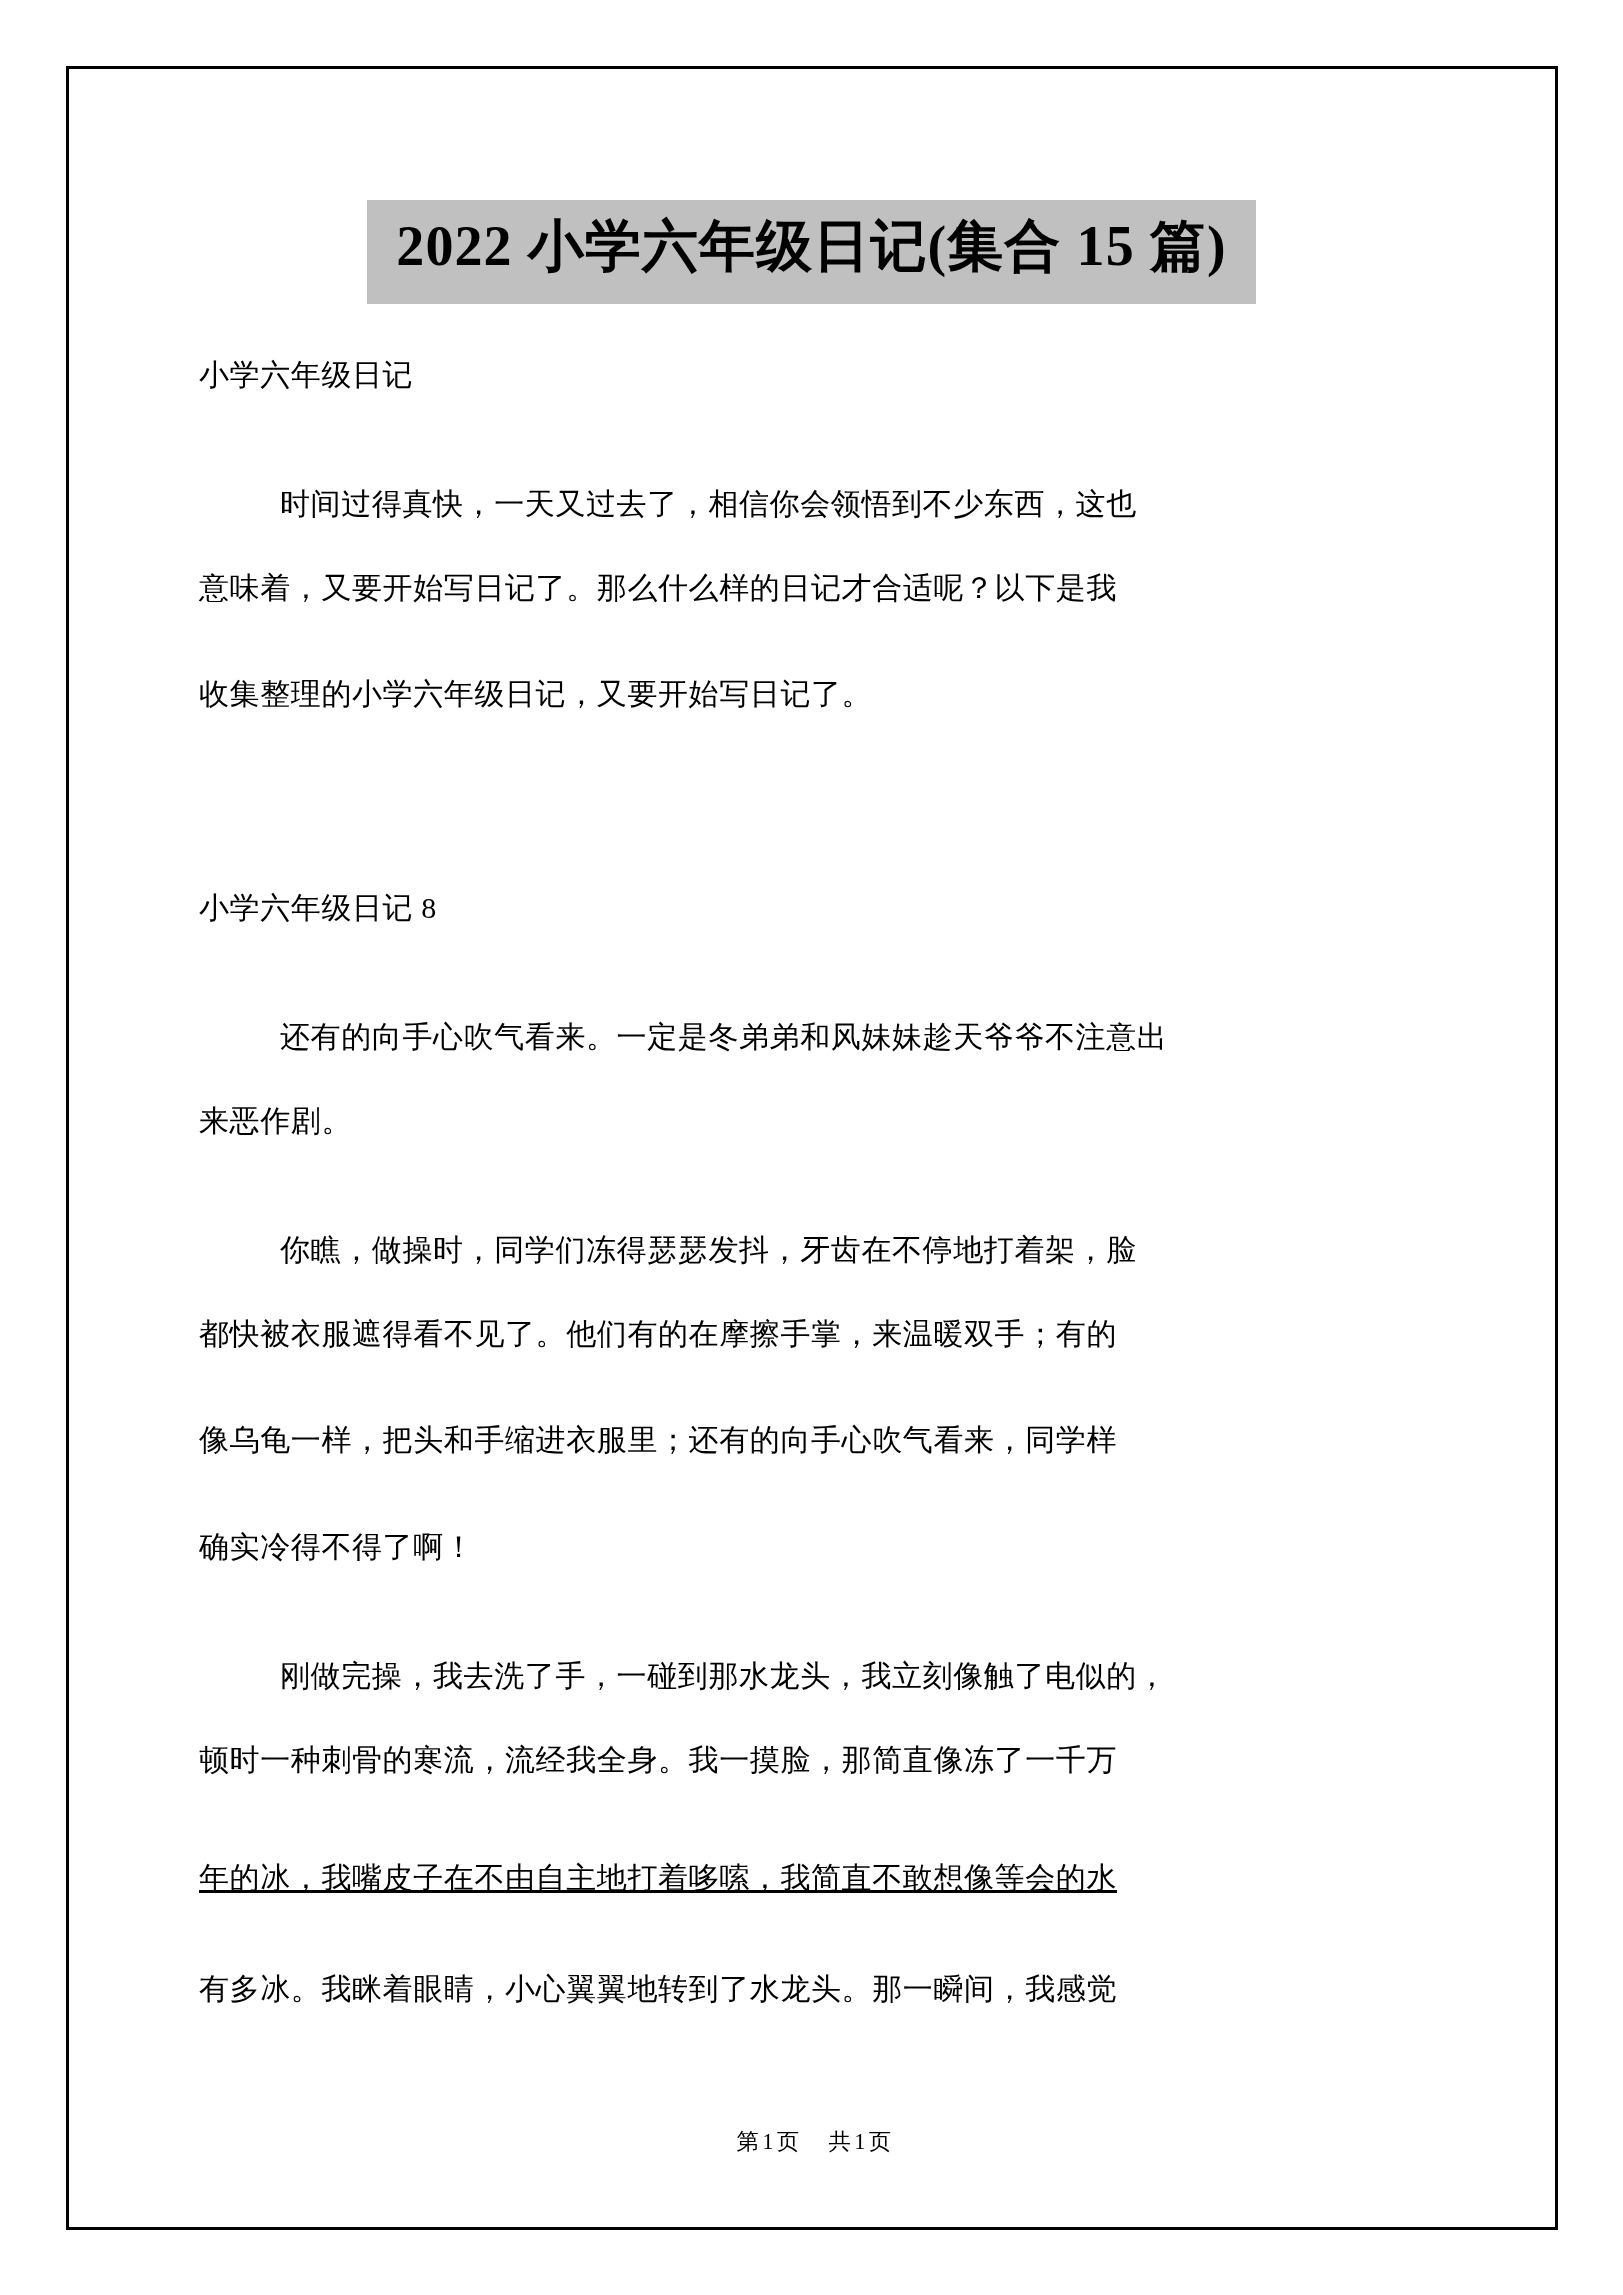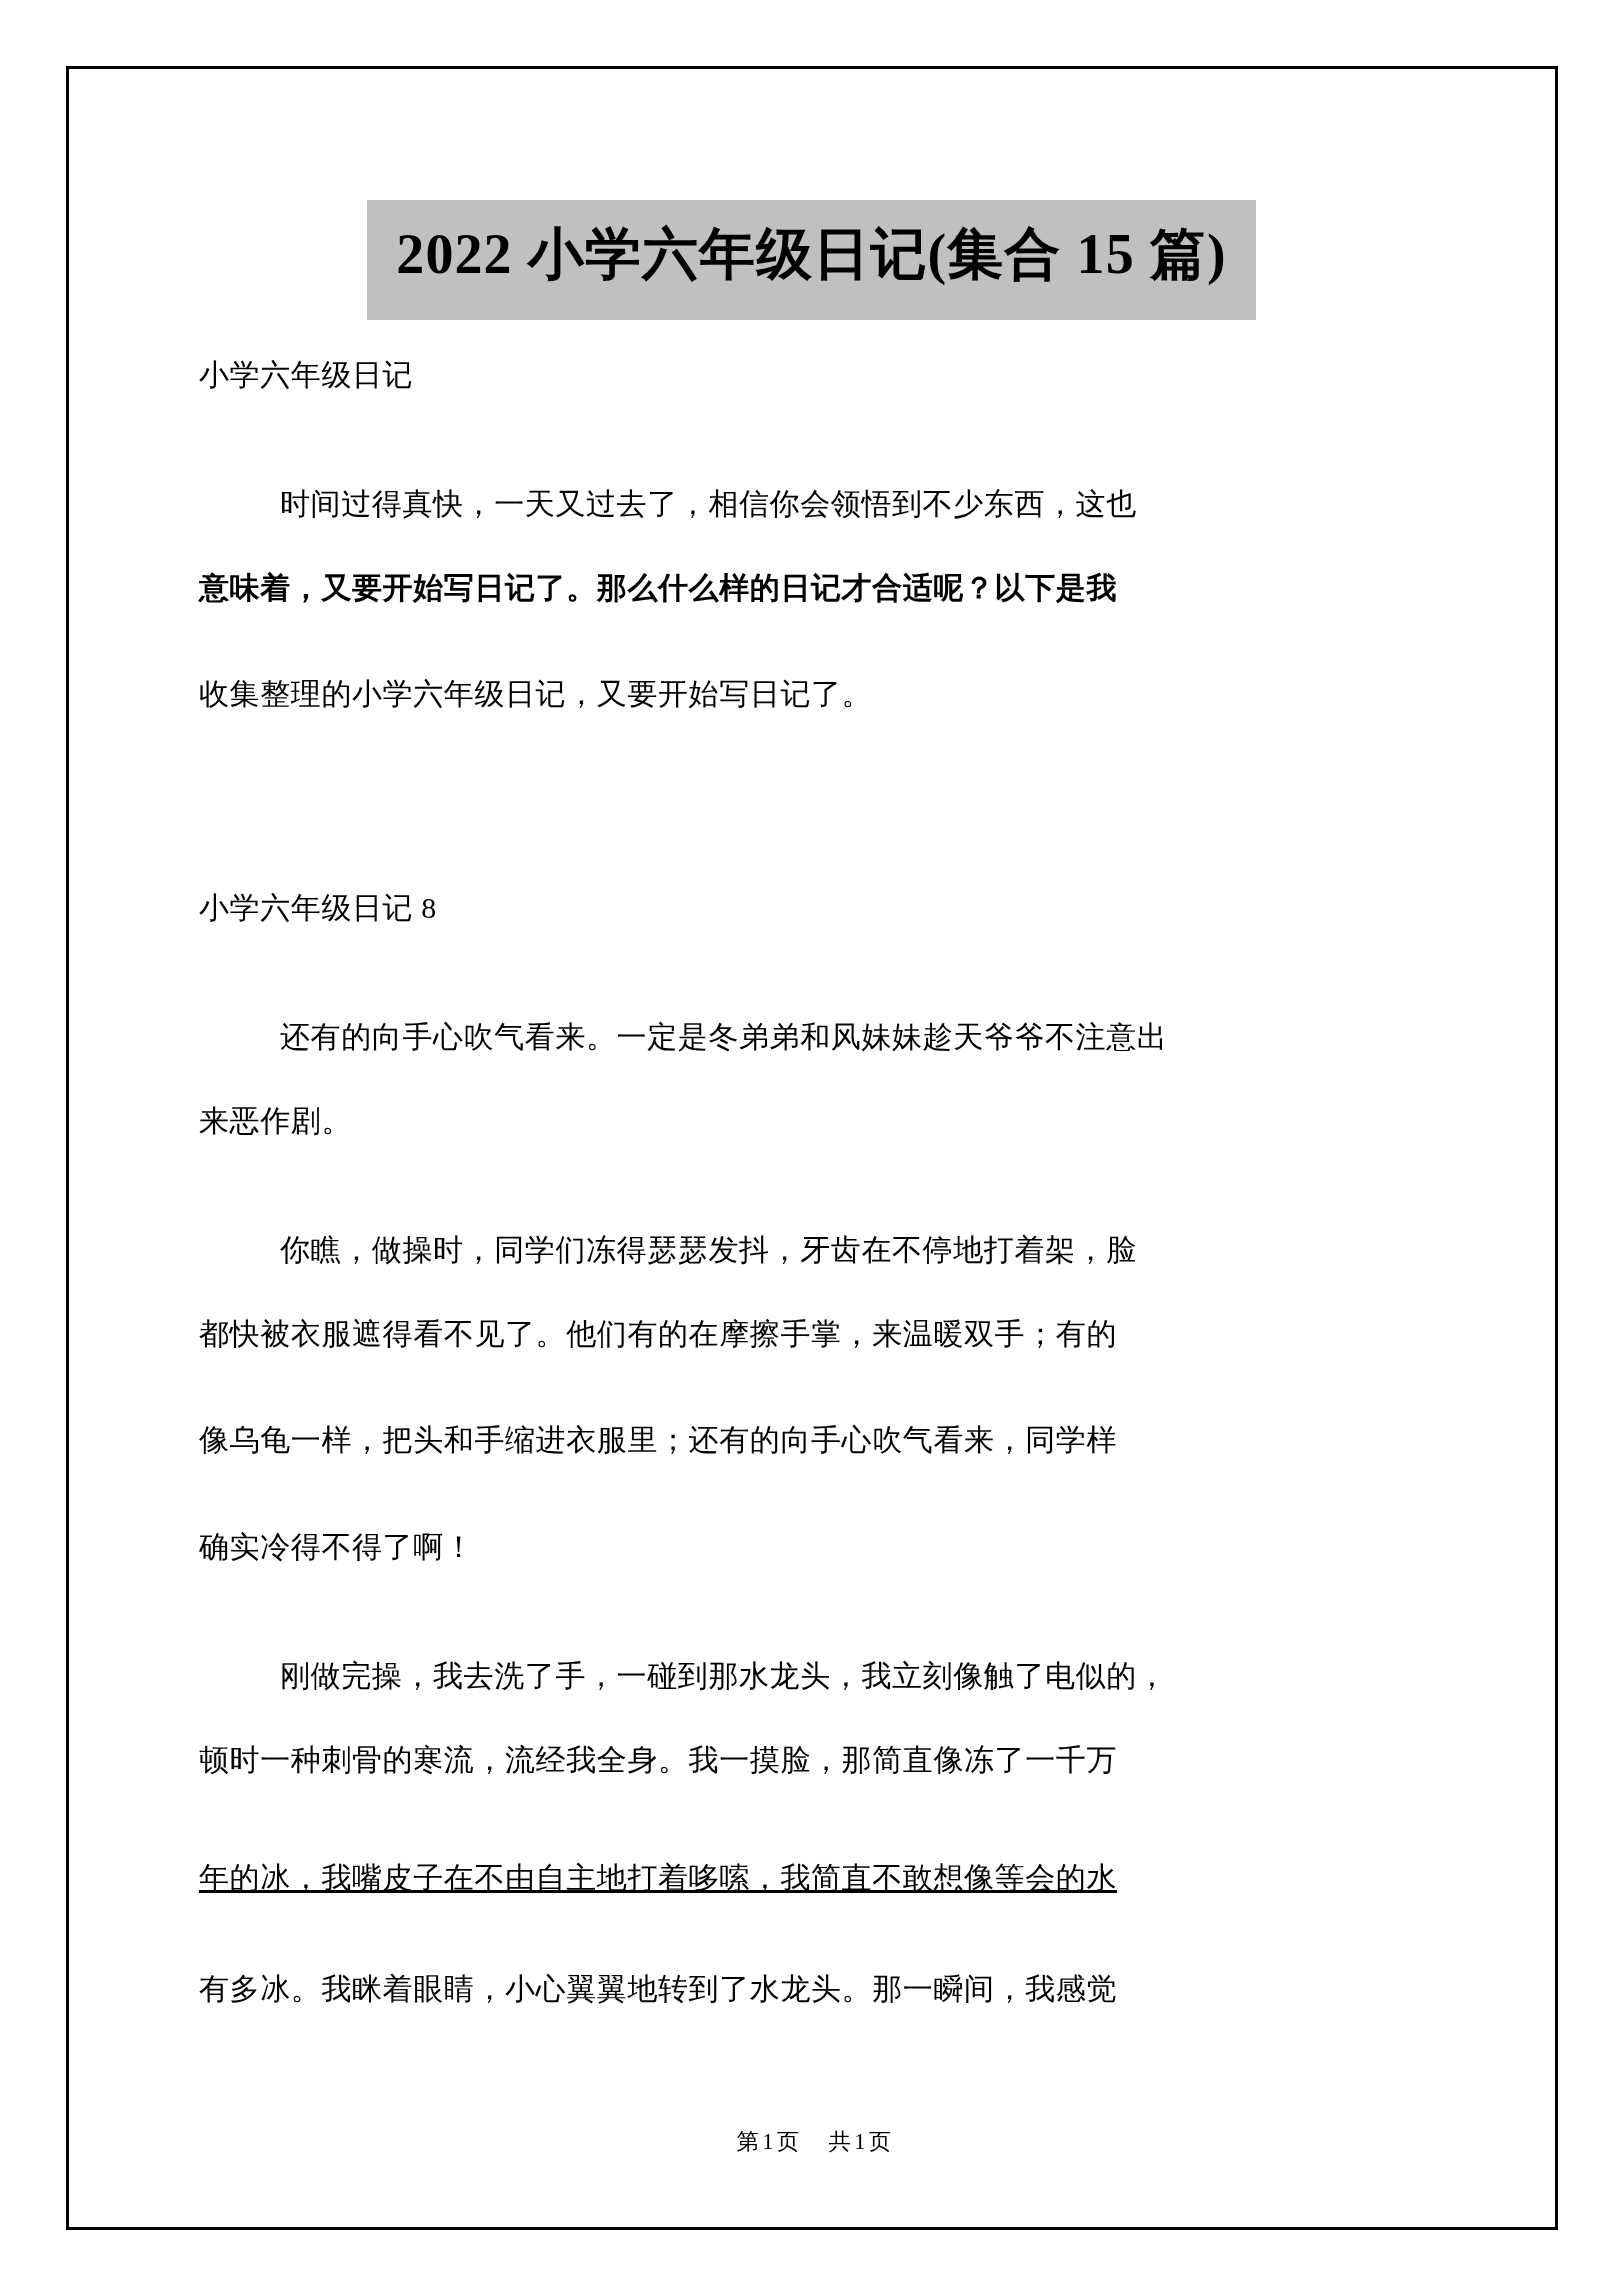--- a/index.html
+++ b/index.html
@@ -29,21 +29,21 @@
     position: absolute;
     left: 0;
     top: 200px;
     width: 100%;
     text-align: center;
   }
   .title-highlight {
     display: inline-block;
     height: 88px;
     line-height: 77px;
-    padding: 16px 29px;
+    padding: 8px 29px;
     font-size: 56px;
     font-weight: bold;
     white-space: nowrap;
     letter-spacing: 1.1px;
   }
   .line {
     position: absolute;
     left: 199px;
     width: 1225px;
     font-size: 30px;
@@ -71,21 +71,21 @@
 <body>
 
 <div class="page-border"></div>
 
 <div class="title-row">
   <span class="title-highlight" style="background: rgb(192, 192, 192);">2022 小学六年级日记(集合 15 篇)</span>
 </div>
 
 <div class="line" style="top:353px;">小学六年级日记</div>
 <div class="line indent" style="top:459px;">时间过得真快，一天又过去了，相信你会领悟到不少东西，这也</div>
-<div class="line" style="top:566px;font-weight:bold;">意味着，又要开始写日记了。那么什么样的日记才合适呢？以下是我</div>
+<div class="line" style="top:566px;">意味着，又要开始写日记了。那么什么样的日记才合适呢？以下是我</div>
 <div class="line" style="top:672px;">收集整理的小学六年级日记，又要开始写日记了。</div>
 <div class="line" style="top:886px;">小学六年级日记 8</div>
 <div class="line indent" style="top:992px;">还有的向手心吹气看来。一定是冬弟弟和风妹妹趁天爷爷不注意出</div>
 <div class="line" style="top:1099px;">来恶作剧。</div>
 <div class="line indent" style="top:1205px;">你瞧，做操时，同学们冻得瑟瑟发抖，牙齿在不停地打着架，脸</div>
 <div class="line" style="top:1312px;">都快被衣服遮得看不见了。他们有的在摩擦手掌，来温暖双手；有的</div>
 <div class="line" style="top:1418px;">像乌龟一样，把头和手缩进衣服里；还有的向手心吹气看来，同学样</div>
 <div class="line" style="top:1525px;">确实冷得不得了啊！</div>
 <div class="line indent" style="top:1631px;">刚做完操，我去洗了手，一碰到那水龙头，我立刻像触了电似的，</div>
 <div class="line" style="top:1738px;">顿时一种刺骨的寒流，流经我全身。我一摸脸，那简直像冻了一千万</div>

